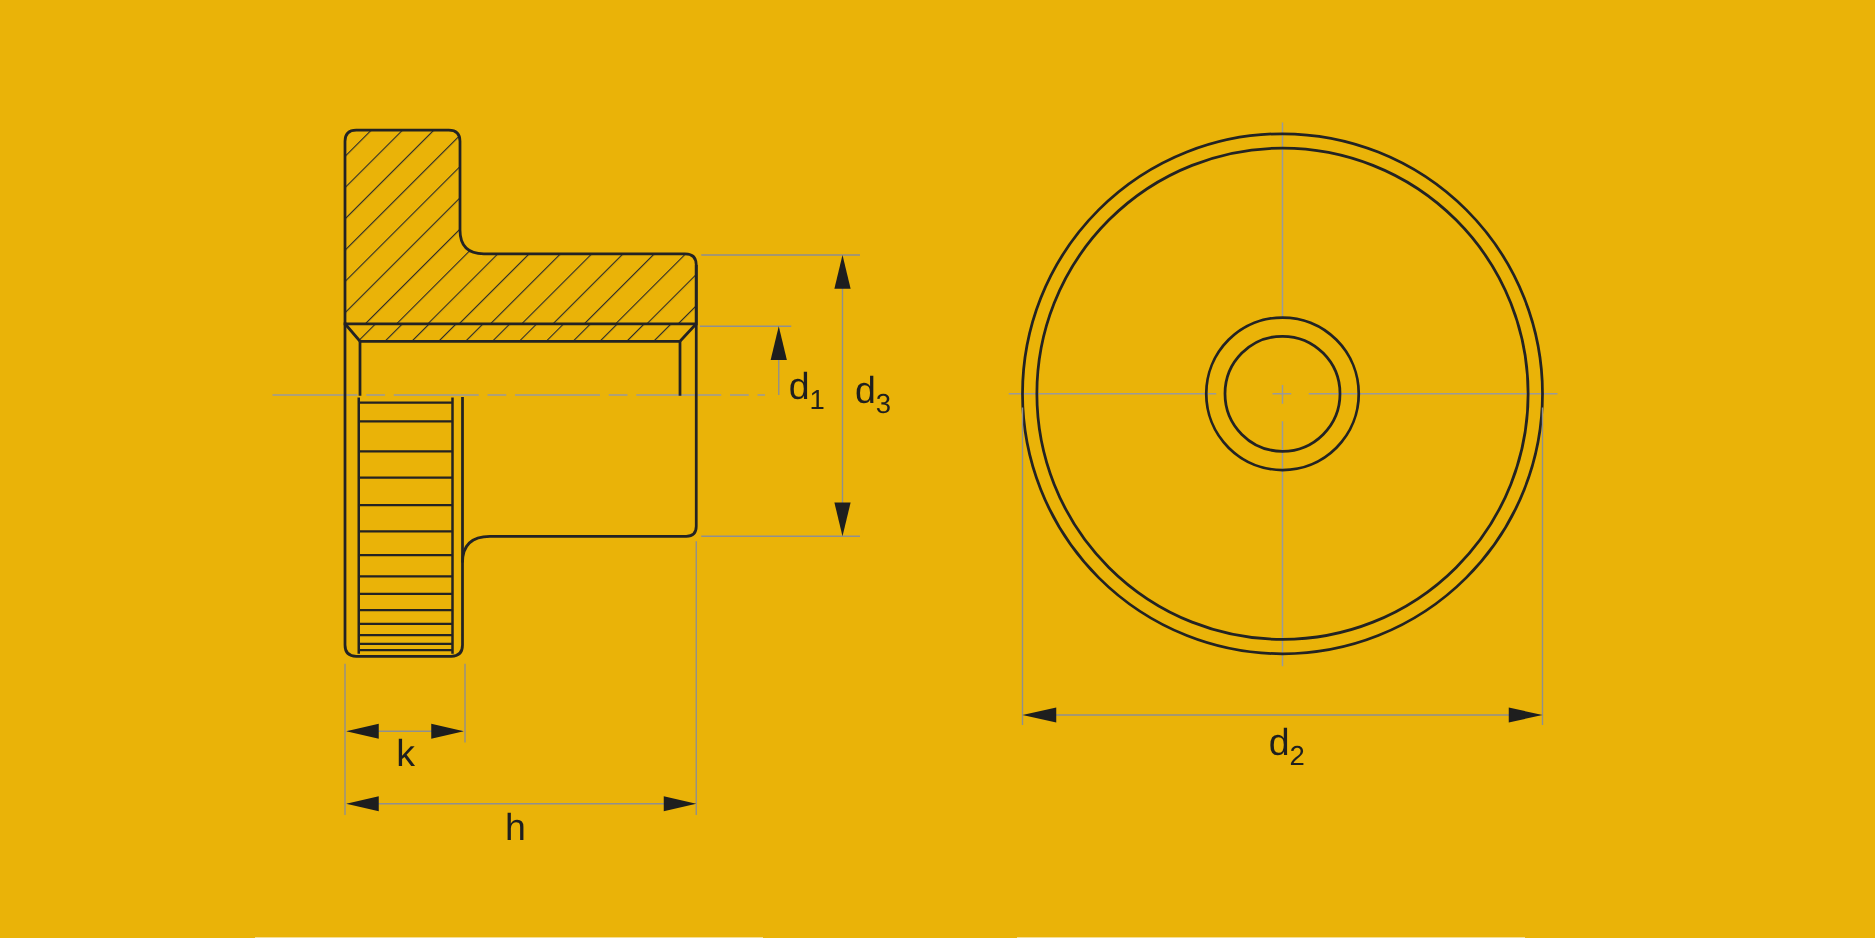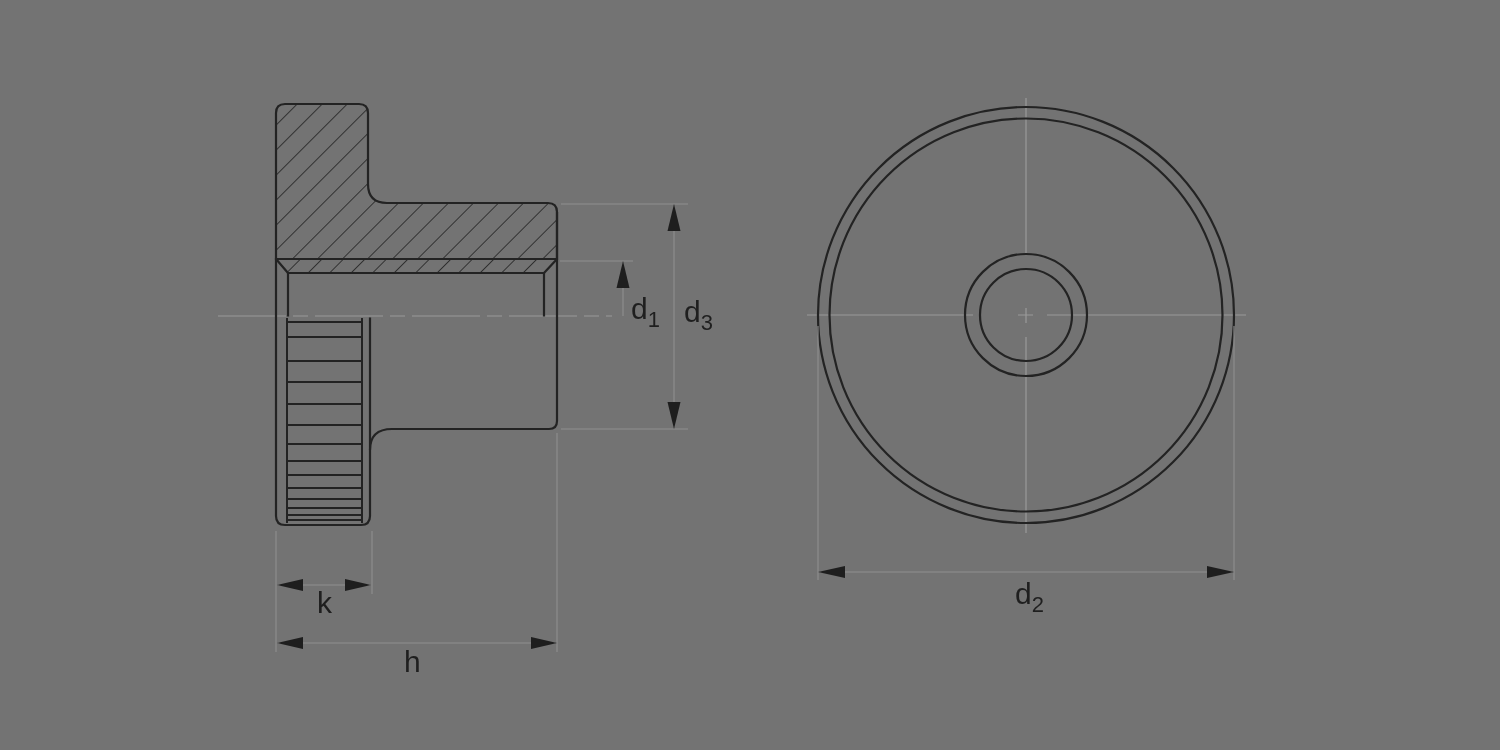--- a/index.html
+++ b/index.html
@@ -1,16 +1,16 @@
 <!DOCTYPE html>
 <html><head>
 <meta charset="utf-8">
 <style>
   html,body{margin:0;padding:0;background:#ffffff;}
-  .stage{width:1500px;height:750px;position:relative;background:#737373;overflow:hidden;}
+  .stage{width:1500px;height:750px;position:relative;background:#eab308;overflow:hidden;}
   svg{display:block;}
   text{font-family:"Liberation Sans","DejaVu Sans",sans-serif;fill:#1f1f1f;}
   .dimlabel{font-size:30px;}
   .dimsub{font-size:22px;}
 </style>
 </head>
 <body>
 
 <div class="stage">
 <svg width="1500" height="750" viewBox="0 0 1500 750">

